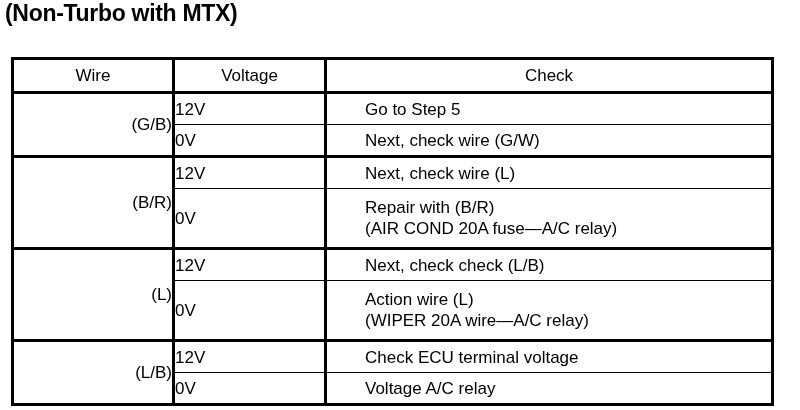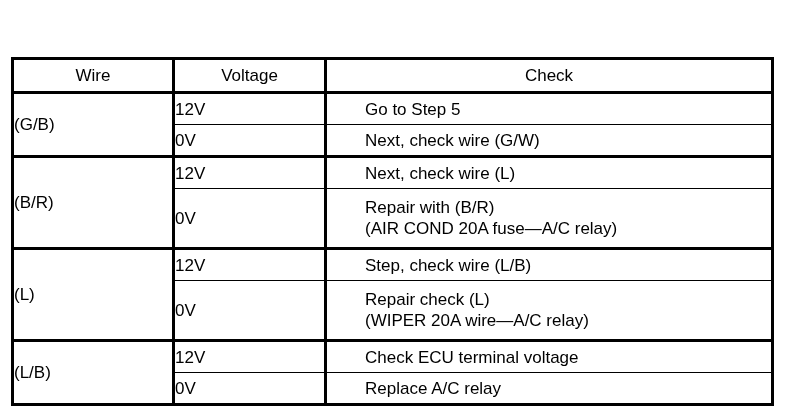--- a/index.html
+++ b/index.html
@@ -82,21 +82,21 @@
   thead th {
     border-bottom: 3px solid #000000 !important;
   }
 
   th.head {
     text-align: center;
     font-weight: normal;
     height: 31px;
   }
   .cell-wire {
-    text-align: left;
+    text-align: right;
     vertical-align: middle;
   }
   .cell-voltage {
     text-align: left;
     vertical-align: middle;
   }
   .cell-action {
     text-align: left;
     vertical-align: middle;
     padding-left: 9px;
@@ -104,20 +104,21 @@
   tr.r-single td { height: 30px; }
   tr.r-double  td { height: 58px; }
 
   .action-line { display: block; white-space: nowrap; margin-left: 38px; }
 </style>
 </head>
 <body>
 
 <div class="page">
 
+  <div class="title">(Non-Turbo with MTX)</div>
 
   <div class="table-wrap">
     <table class="trouble">
       <colgroup>
         <col class="c-wire">
         <col class="c-voltage">
         <col class="c-action">
       </colgroup>
       <thead>
         <tr>
@@ -151,40 +152,40 @@
             <td class="cell-voltage">0V</td>
             <td class="cell-action">
               <span class="action-line">Repair with (B/R)</span>
               <span class="action-line">(AIR COND 20A fuse—A/C relay)</span>
             </td>
           </tr>
           <tr class="r-single group-start">
             <td class="cell-wire" rowspan="2">(L)</td>
             <td class="cell-voltage">12V</td>
             <td class="cell-action">
-              <span class="action-line">Step, check wire (L/B)</span>
+              <span class="action-line">Next, check check (L/B)</span>
             </td>
           </tr>
           <tr class="r-double">
             <td class="cell-voltage">0V</td>
             <td class="cell-action">
-              <span class="action-line">Repair check (L)</span>
+              <span class="action-line">Action wire (L)</span>
               <span class="action-line">(WIPER 20A wire—A/C relay)</span>
             </td>
           </tr>
           <tr class="r-single group-start">
             <td class="cell-wire" rowspan="2">(L/B)</td>
             <td class="cell-voltage">12V</td>
             <td class="cell-action">
               <span class="action-line">Check ECU terminal voltage</span>
             </td>
           </tr>
           <tr class="r-single">
             <td class="cell-voltage">0V</td>
             <td class="cell-action">
-              <span class="action-line">Replace A/C relay</span>
+              <span class="action-line">Voltage A/C relay</span>
             </td>
           </tr>
         </tbody>
     </table>
   </div>
 
 </div>
 
 </body></html>

